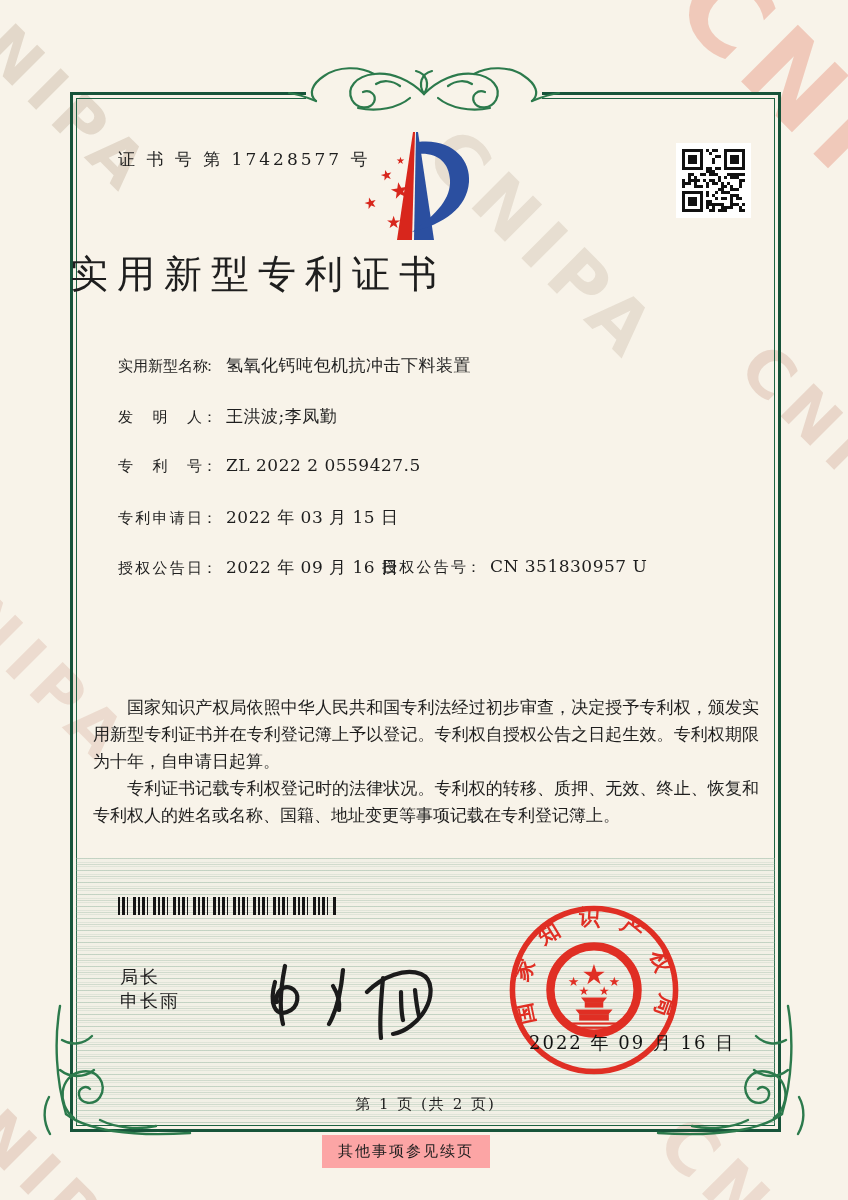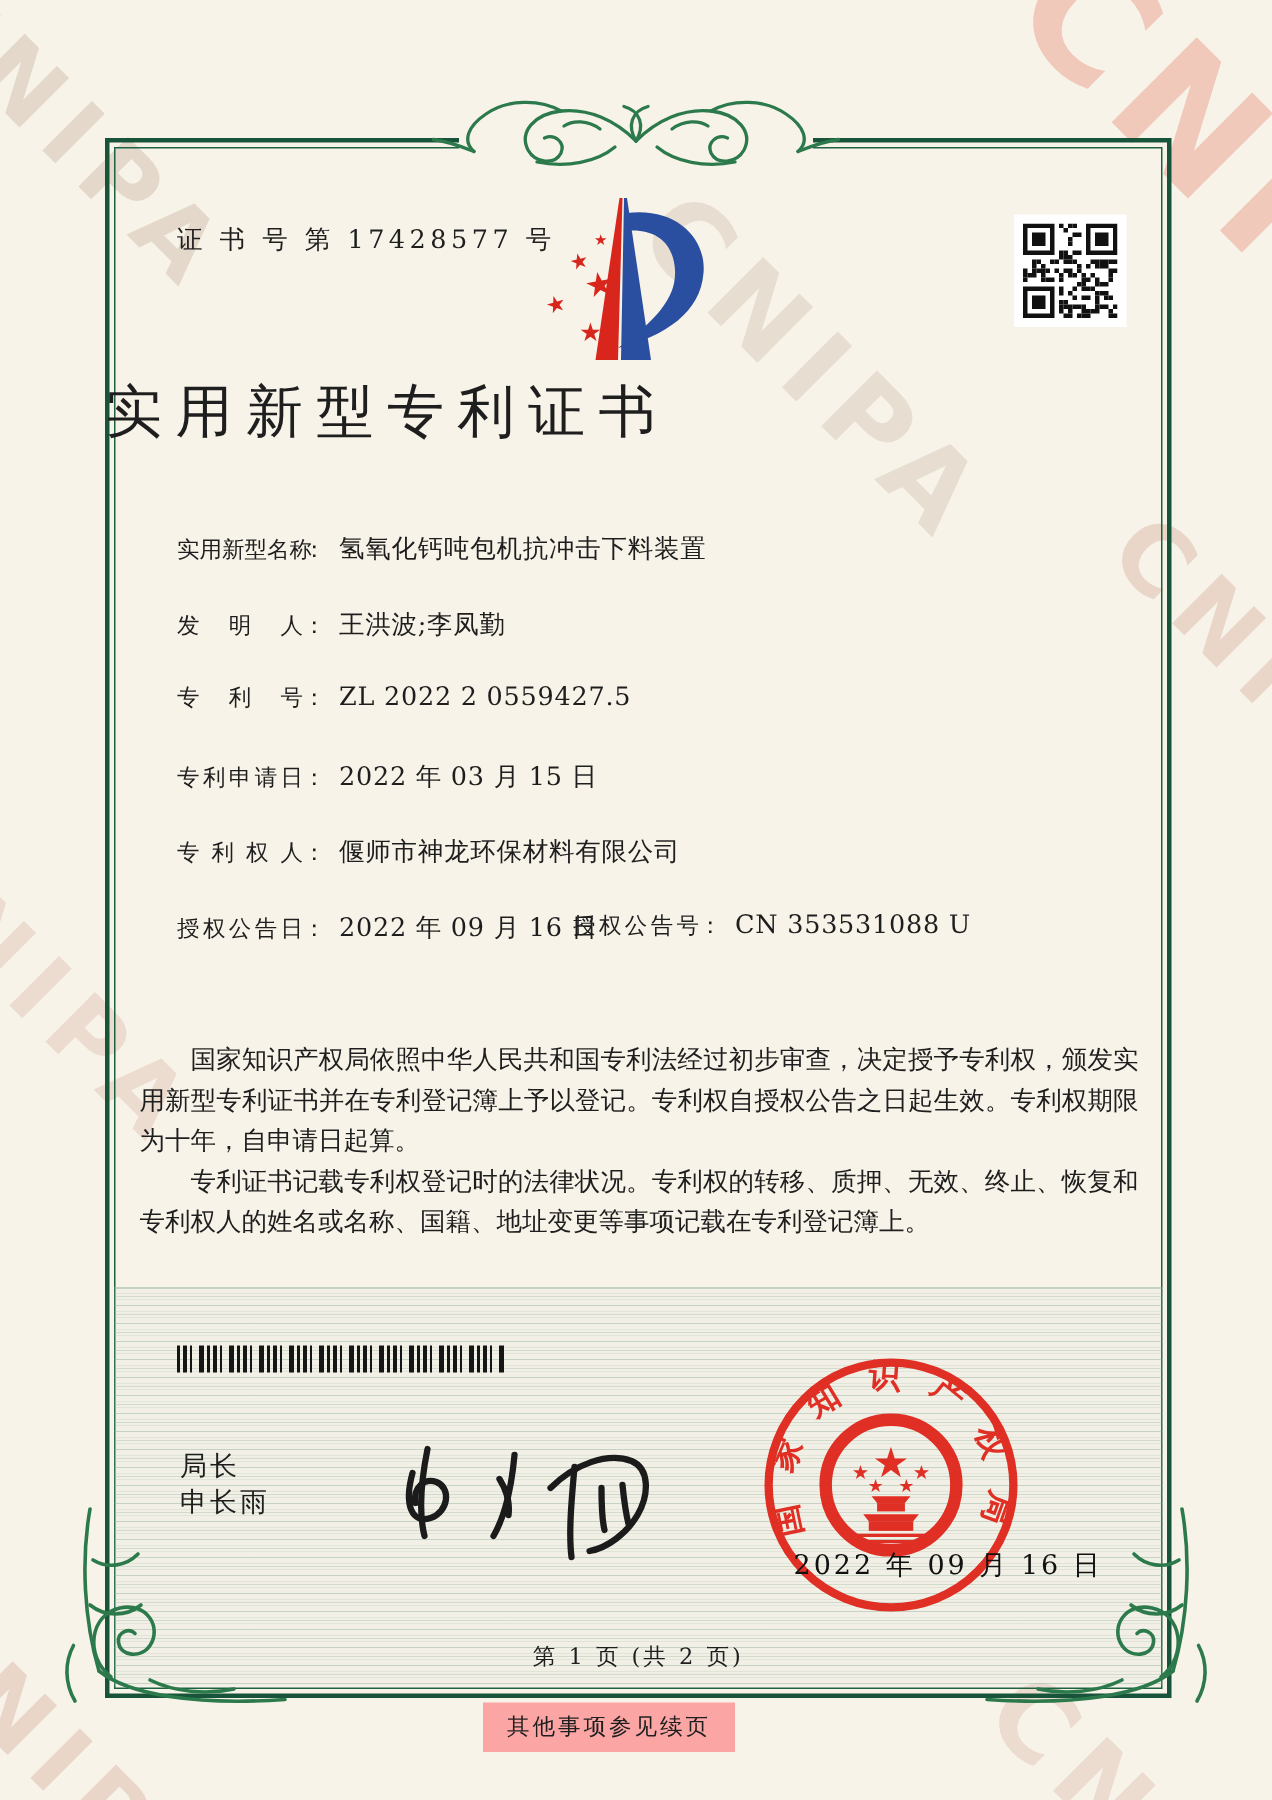--- a/index.html
+++ b/index.html
@@ -242,26 +242,23 @@
   <div class="frow">
     <span class="flabel">发明人</span><span class="fcolon">：</span><span class="fval">王洪波;李凤勤</span>
   </div>
   <div class="frow">
     <span class="flabel">专利号</span><span class="fcolon">：</span><span class="fval">ZL 2022 2 0559427.5</span>
   </div>
   <div class="frow">
     <span class="flabel">专利申请日</span><span class="fcolon">：</span><span class="fval">2022 年 03 月 15 日</span>
   </div>
   <div class="frow">
-    <span class="flabel">专利权人</span><span class="fcolon">：</span><span class="fval">偃师市神龙环保材料有限公司</span>
-  </div>
-  <div class="frow">
     <span class="flabel">授权公告日</span><span class="fcolon">：</span><span class="fval">2022 年 09 月 16 日</span>
     <span id="pair2">
-      <span class="flabel">授权公告号</span><span class="fcolon">：</span><span class="fval">CN 353531088 U</span>
+      <span class="flabel">授权公告号</span><span class="fcolon">：</span><span class="fval">CN 351830957 U</span>
     </span>
   </div>
 </div>
 
 <div id="paras">
   <p>国家知识产权局依照中华人民共和国专利法经过初步审查，决定授予专利权，颁发实用新型专利证书并在专利登记簿上予以登记。专利权自授权公告之日起生效。专利权期限为十年，自申请日起算。</p>
   <p>专利证书记载专利权登记时的法律状况。专利权的转移、质押、无效、终止、恢复和专利权人的姓名或名称、国籍、地址变更等事项记载在专利登记簿上。</p>
 </div>
 
 <div id="barcode"></div>

